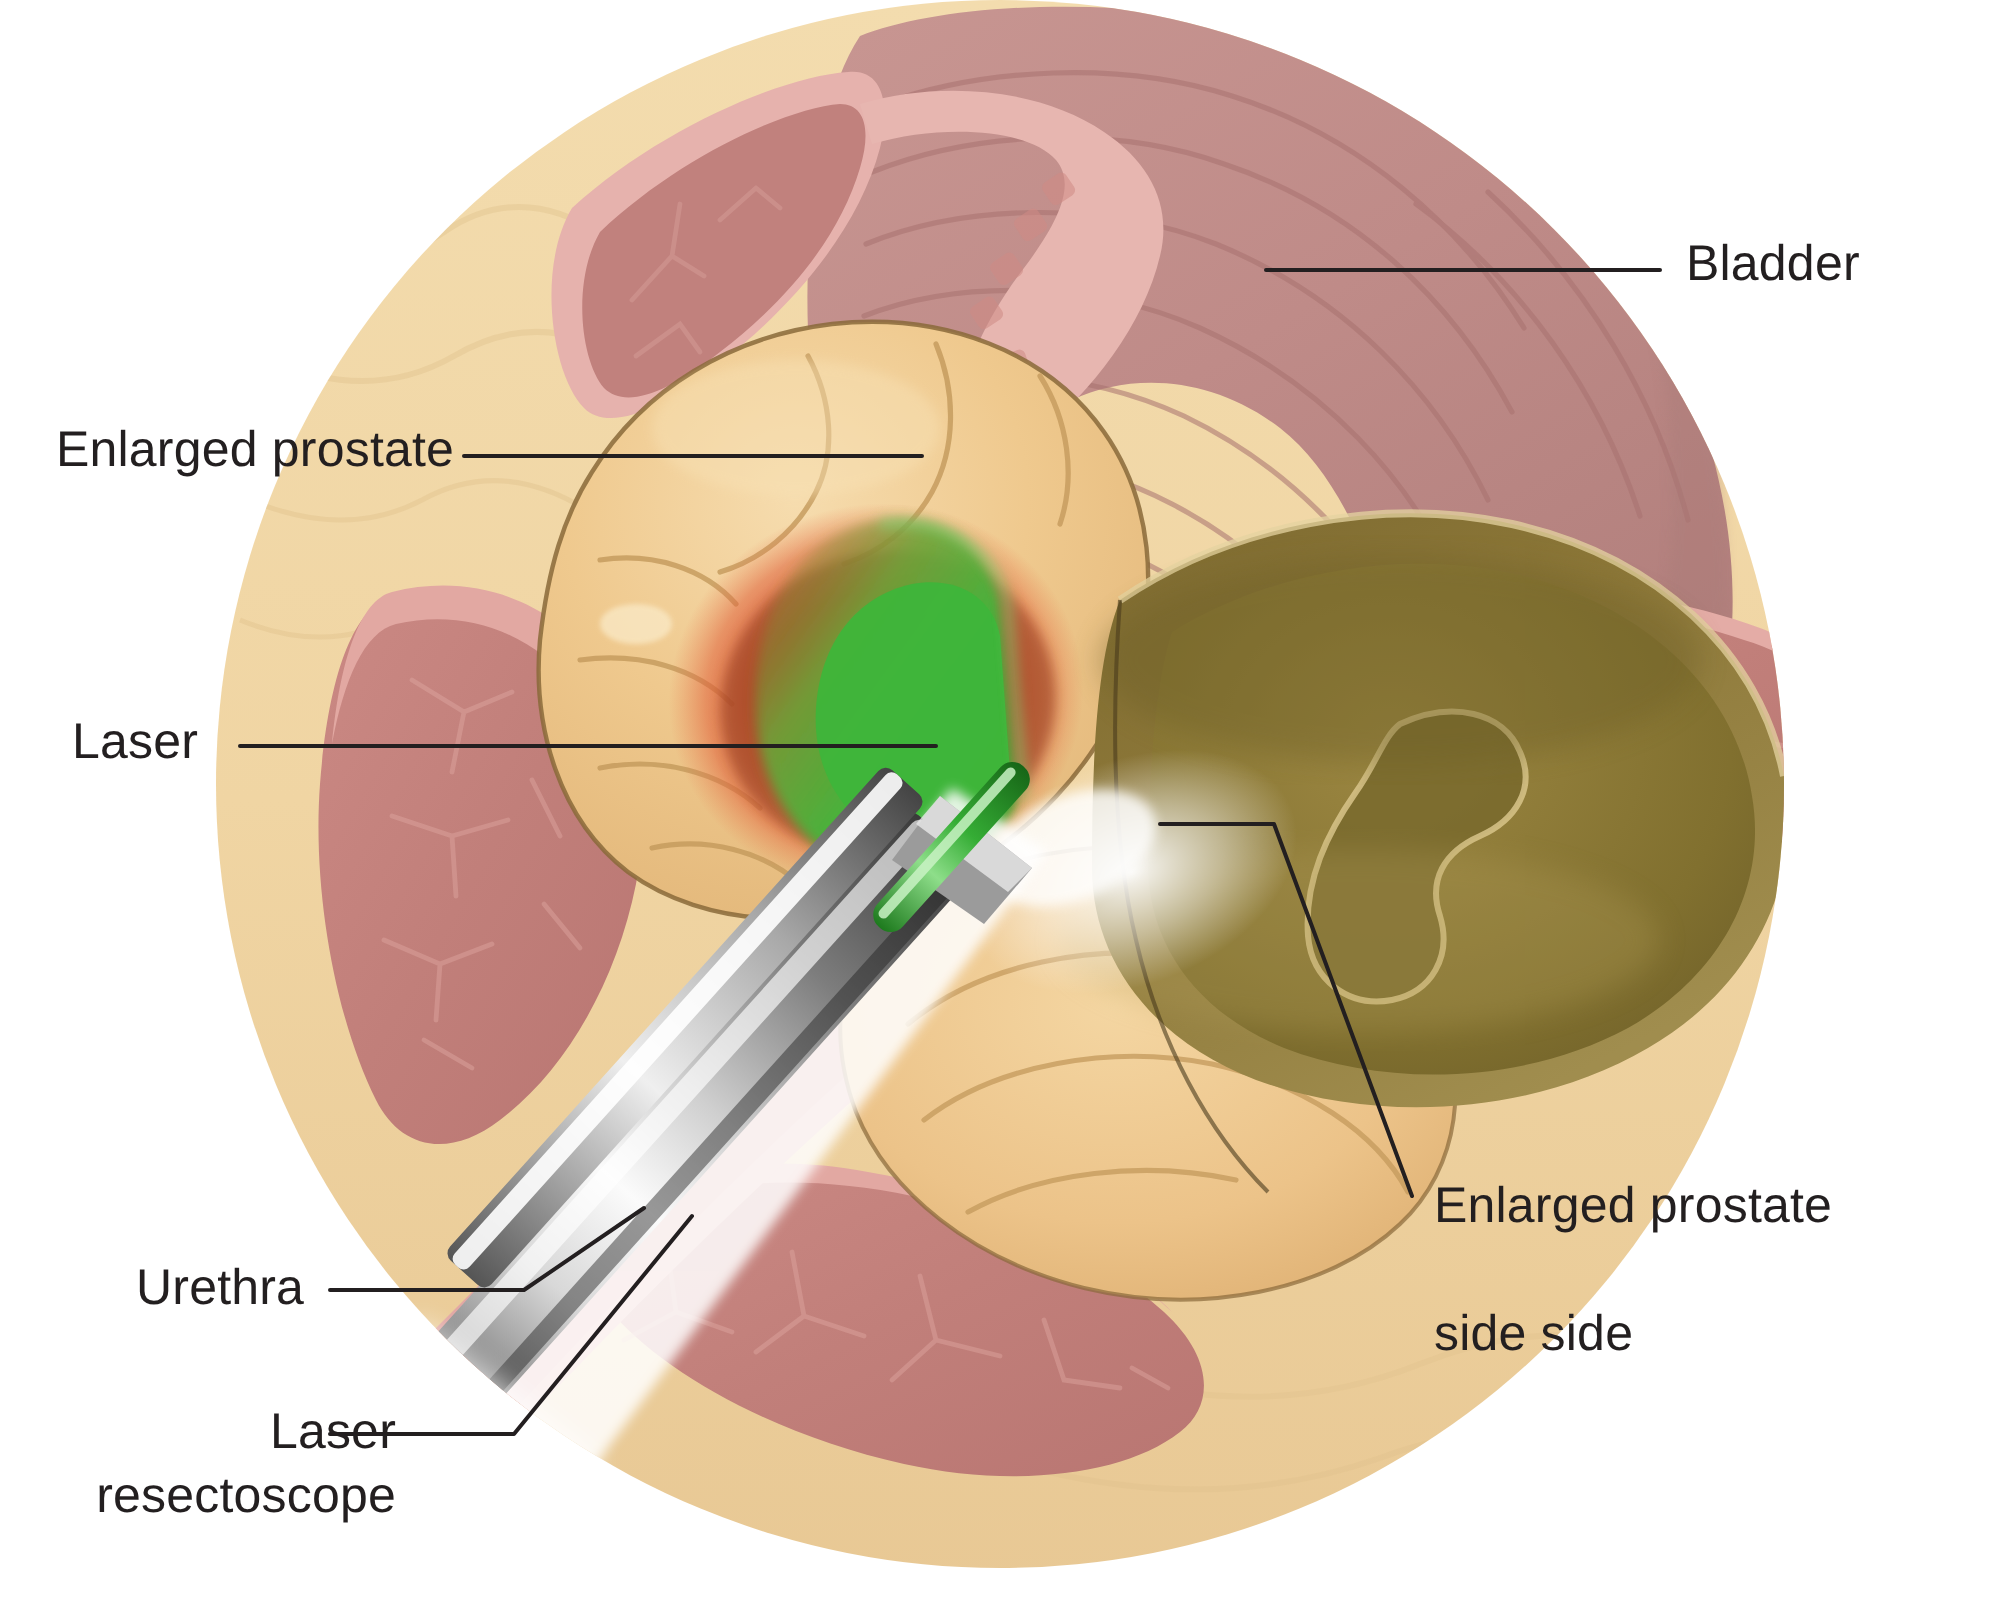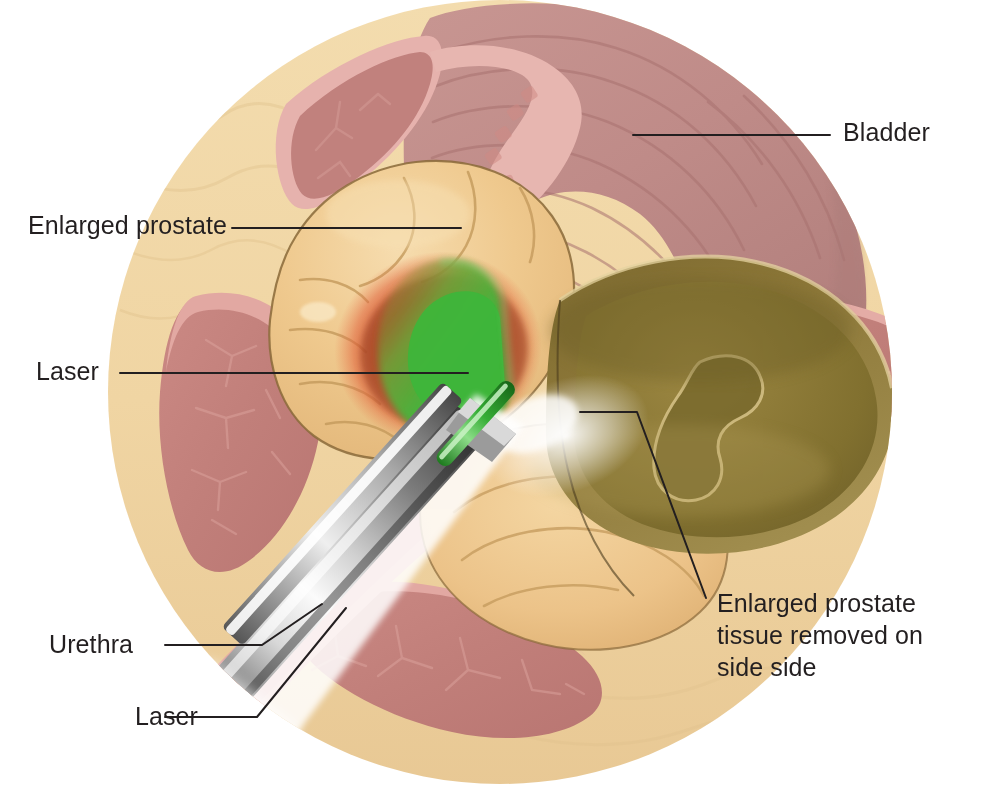--- a/index.html
+++ b/index.html
@@ -19,21 +19,21 @@
     line-height:32px;
     color:#231f20;
     white-space:pre;
     letter-spacing:.1px;
   }
   .lbl.multi{white-space:normal;width:240px;}
 
   #lbl-bladder{left:843px;top:116px;}
   #lbl-enlarged-prostate{left:28px;top:209px;}
   #lbl-laser{left:36px;top:355px;}
-  #lbl-urethra{left:49px;top:628px;}
+  #lbl-urethra{left:68px;top:628px;}
   #lbl-laser-resectoscope{left:8px;top:700px;width:190px;text-align:right;white-space:normal;}
   #lbl-removed{left:717px;top:587px;width:230px;}
 
   .caption{
     position:absolute;left:0;top:787px;width:1000px;
     text-align:center;font-size:15px;color:#f7f7f4;
     overflow:hidden;height:13px;opacity:.5;
   }
 </style>
 </head>
@@ -362,23 +362,24 @@
   <div class="lbl" id="lbl-bladder">Bladder</div>
 
   <div class="lbl" id="lbl-enlarged-prostate">Enlarged prostate</div>
 
   <div class="lbl" id="lbl-laser">Laser</div>
 
   <div class="lbl" id="lbl-urethra">Urethra</div>
 
   <div class="lbl" id="lbl-laser-resectoscope">
     <span>Laser</span><br>
+    <span>resectoscope</span>
   </div>
 
   <div class="lbl multi" id="lbl-removed">
     <span>Enlarged prostate</span><br>
-    <span>tissue removed on</span><br>
+    <br>
     <span>side side</span>
   </div>
 
   <div class="caption"></div>
 
 </div>
 
 </body></html>

